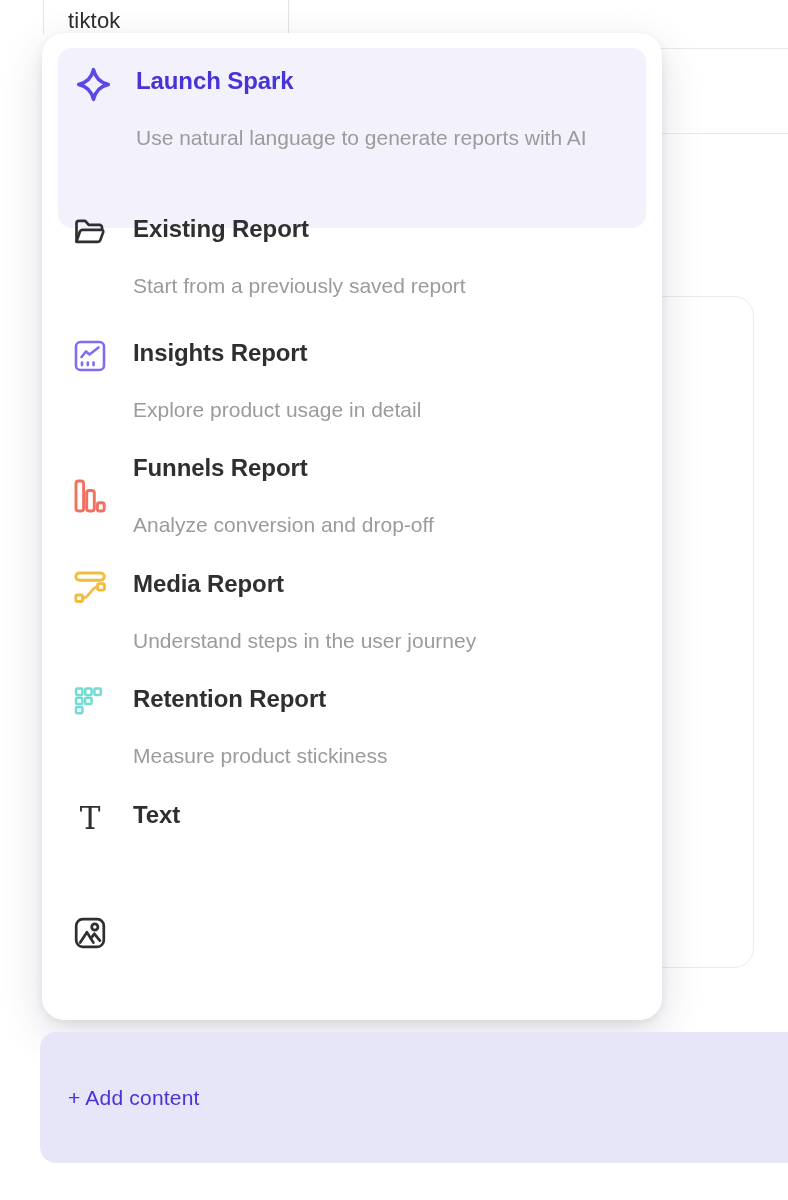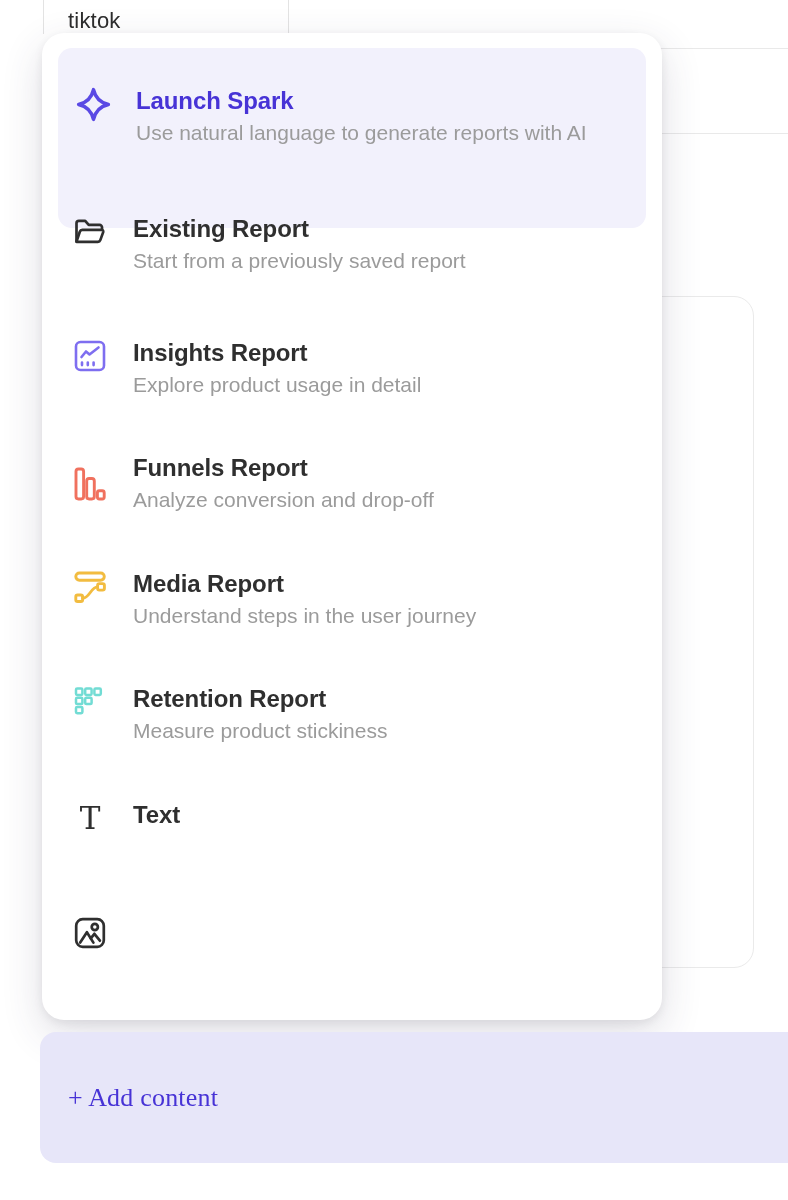--- a/index.html
+++ b/index.html
@@ -40,36 +40,36 @@
   .menu-item .item-icon{
     flex:0 0 37px;width:37px;height:37px;display:block;
   }
   .menu-item .item-icon svg{display:block;}
   .item-text{min-width:0;}
   .item-label{
     font-size:24px;font-weight:600;color:#2f2f2f;
     line-height:30px;letter-spacing:-.1px;
   }
   .item-desc{
-    margin-top:2px;font-size:21px;font-weight:400;color:#9b9b9b;
+    margin-top:27px;font-size:21px;font-weight:400;color:#9b9b9b;
     line-height:30px;max-width:492px;
   }
   .menu-item.highlighted{
     left:16px;right:16px;height:180px;box-sizing:border-box;
-    padding:38px 17px;border-radius:14px;
+    padding:18px 17px;border-radius:14px;
   }
   .menu-item.highlighted .item-desc{max-width:484px;}
   
   .add-content-bar{
     position:absolute;left:40px;top:1032px;width:764px;height:131px;
     border-radius:16px;display:flex;align-items:center;
     padding-left:28px;box-sizing:border-box;cursor:pointer;
   }
   .add-content-label{
-    font-size:26px;font-weight:500;letter-spacing:.2px;font-family:Liberation Serif, serif;
+    font-size:21px;font-weight:500;letter-spacing:.2px;
   }
 </style>
 </head>
 <body>
 
 <div class="bg-vline v1"></div>
 <div class="bg-vline v2"></div>
 <div class="bg-cell-label">tiktok</div>
 <div class="bg-hline h1"></div>
 <div class="bg-hline h2"></div>

